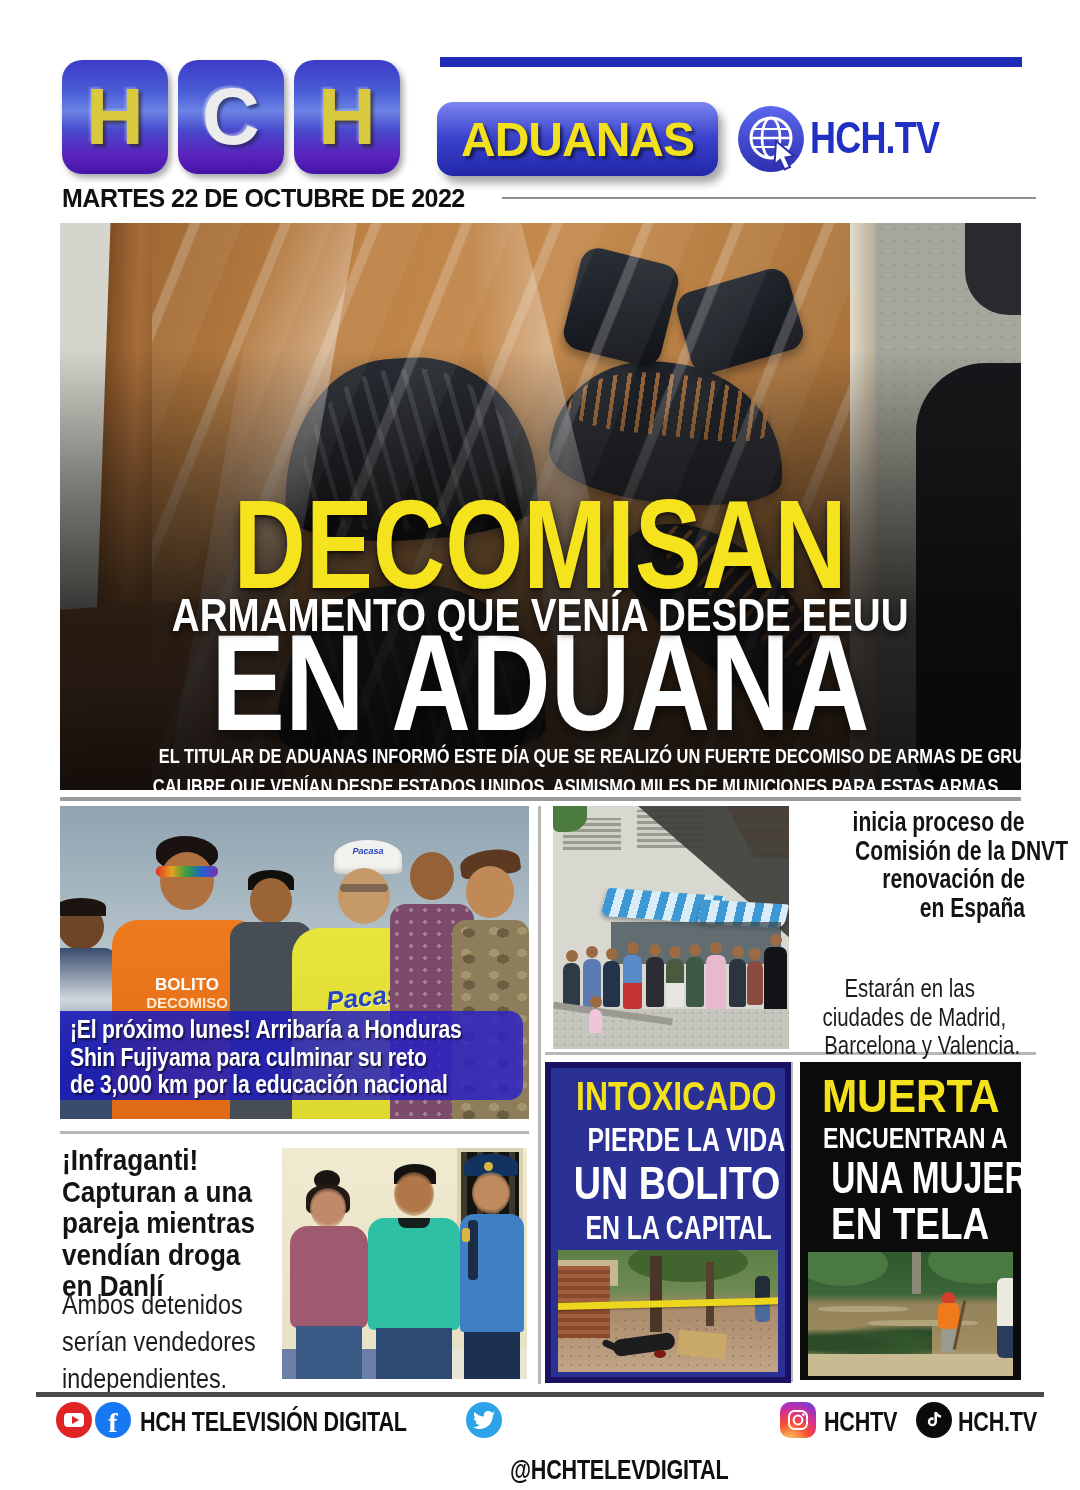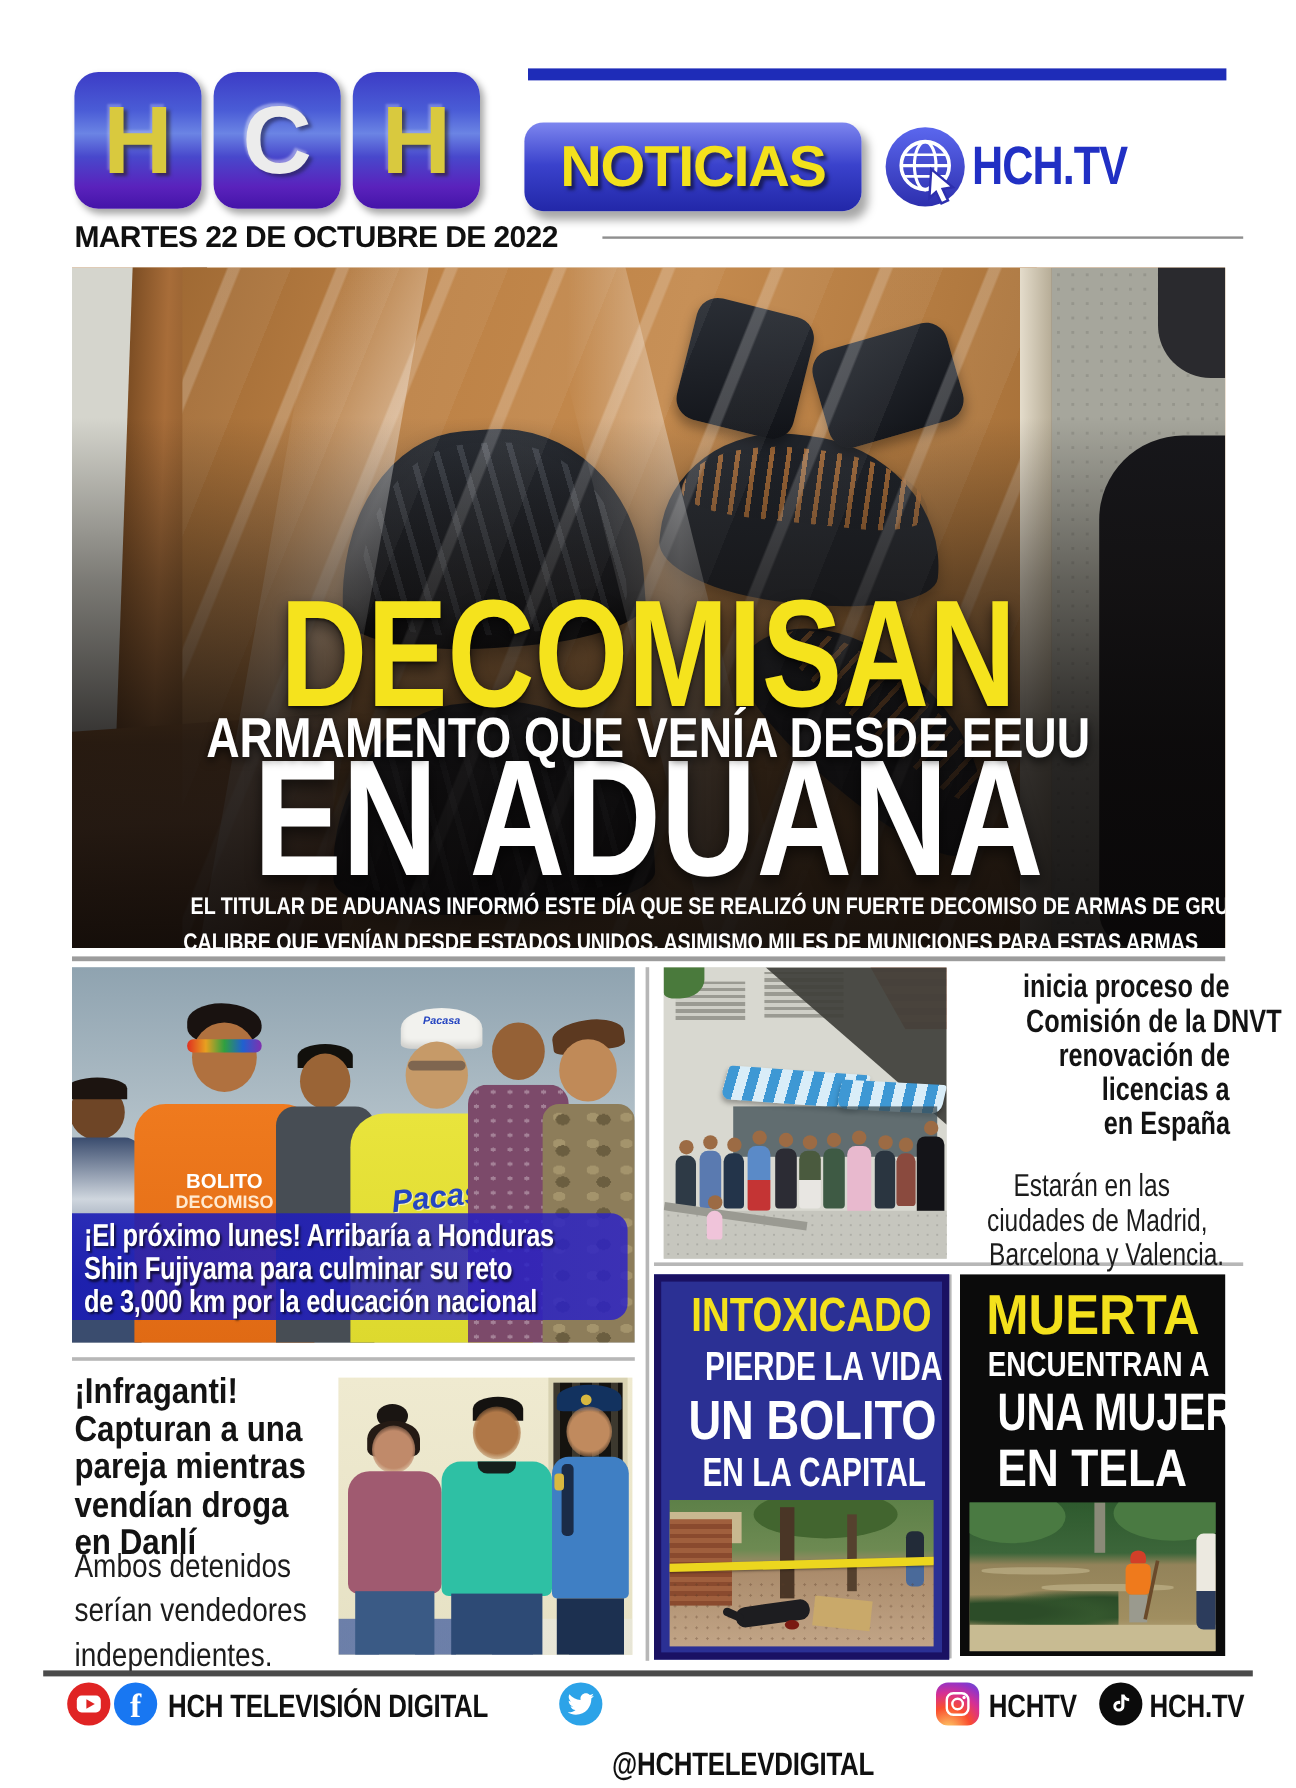--- a/index.html
+++ b/index.html
@@ -159,21 +159,21 @@
       </div>
     <div class="tile c">
         <span>C</span>
       </div>
     <div class="tile">
         <span>H</span>
       </div>
   </div>
   <div class="abs top-blue-bar"></div>
   <div class="abs noticias-badge">
-    <span>NOTICIAS</span>
+    <span>ADUANAS</span>
   </div>
   <div class="abs globe">
     <svg width="68" height="68" viewBox="0 0 68 68">
       <defs>
           <linearGradient id="gb" x1="0" y1="0" x2="0" y2="1">
         <stop offset="0" stop-color="#5b67ee"></stop>
             <stop offset="1" stop-color="#2d2fae"></stop>
           </linearGradient>
         </defs>
       <circle cx="34" cy="34" r="33" fill="url(#gb)"></circle>
@@ -303,21 +303,20 @@
     <div class="pp" style="left:194px;bottom:44px;width:16px;height:44px;background:#8a4a3e;"></div>
     <div class="pp" style="left:211px;bottom:36px;width:23px;height:66px;background:#141418;"></div>
     <div class="abs dnvt-pave"></div>
     <div class="abs dnvt-curb"></div>
     <div class="pp" style="left:36px;bottom:16px;width:13px;height:24px;background:#f0c4da;"></div>
   </div>
   <div class="abs dnvt-head">
     <div><span class="cond-r" style="--sx:.78">inicia proceso de</span></div>
     <div><span class="cond-r" style="--sx:.78">Comisión de la DNVT</span></div>
     <div><span class="cond-r" style="--sx:.78">renovación de</span></div>
-    <div><span class="cond-r" style="--sx:.78">licencias a</span></div>
     <div><span class="cond-r" style="--sx:.78">en España</span></div>
   </div>
   <div class="abs dnvt-sub">
     <div><span class="cond" style="--sx:.77">Estarán en las</span></div>
     <div><span class="cond" style="--sx:.77">ciudades de Madrid,</span></div>
     <div><span class="cond" style="--sx:.77">Barcelona y Valencia.</span></div>
   </div>
 
   <div class="abs danli-head">
     <div><span class="cond-l" style="--sx:.87">¡Infraganti!</span></div>

